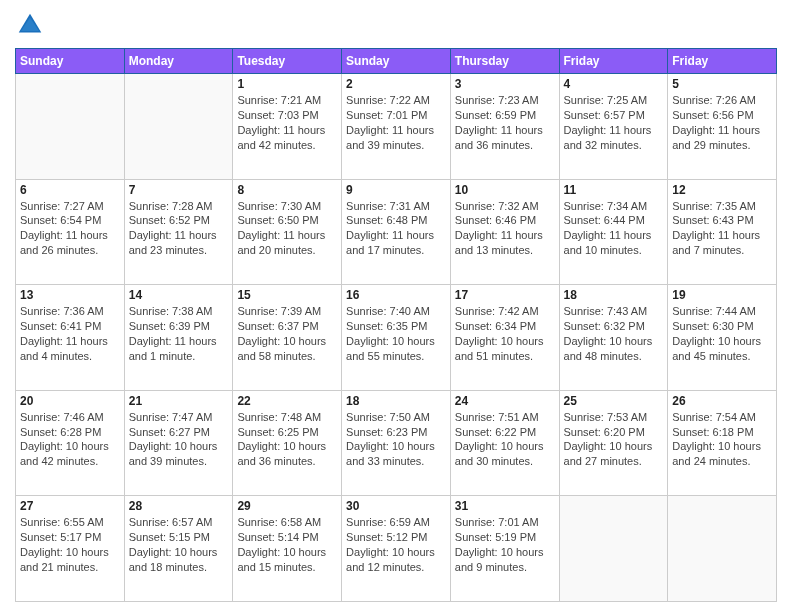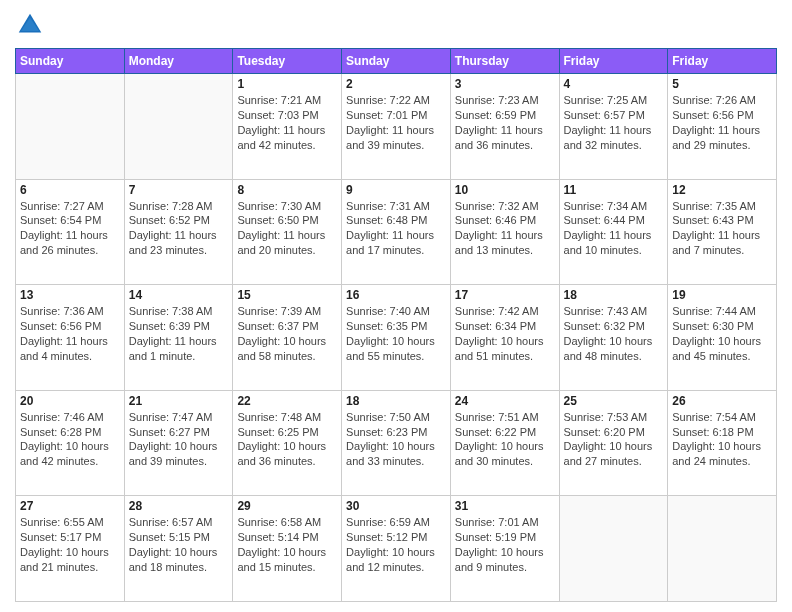--- a/index.html
+++ b/index.html
@@ -200,21 +200,21 @@
             <span class="day-number">12</span>
             <div class="day-info">Sunrise: 7:35 AM
 Sunset: 6:43 PM
 Daylight: 11 hours and 7 minutes.</div>
           </td>
         </tr>
         <tr>
           <td>
             <span class="day-number">13</span>
             <div class="day-info">Sunrise: 7:36 AM
-Sunset: 6:56 PM
+Sunset: 6:41 PM
 Daylight: 11 hours and 4 minutes.</div>
           </td>
           <td>
             <span class="day-number">14</span>
             <div class="day-info">Sunrise: 7:38 AM
 Sunset: 6:39 PM
 Daylight: 11 hours and 1 minute.</div>
           </td>
           <td>
             <span class="day-number">15</span>

